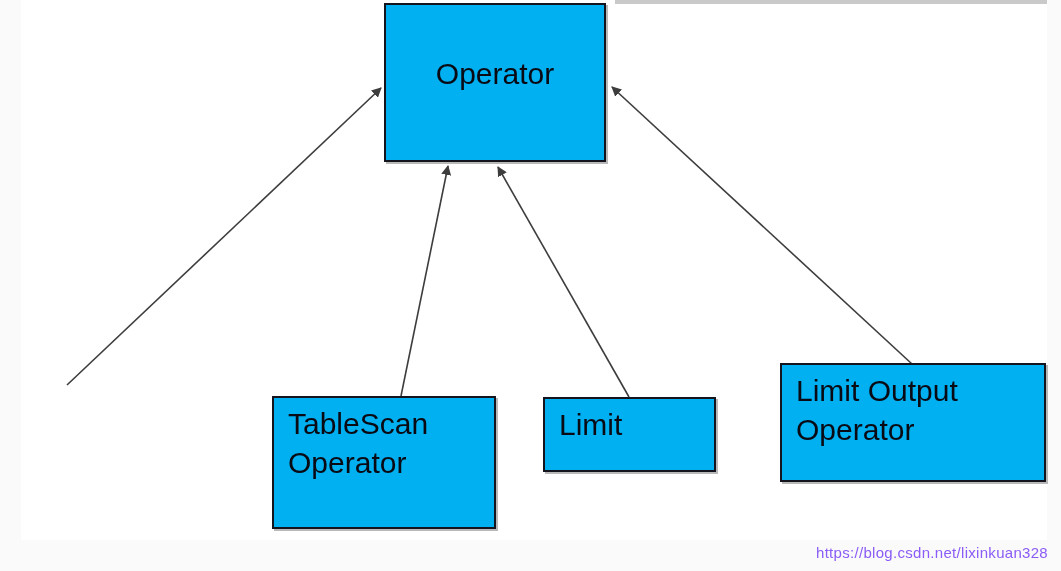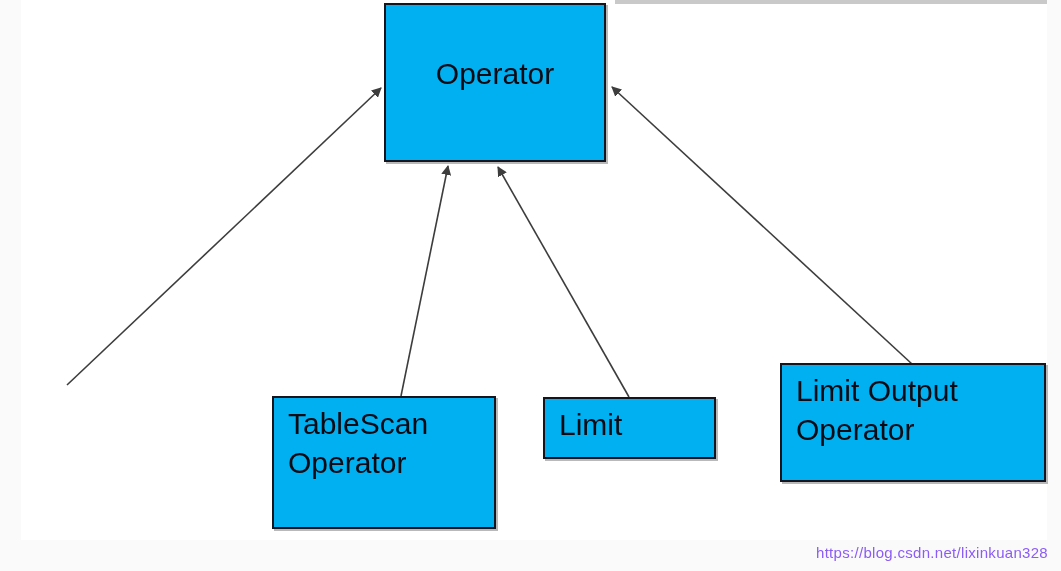--- a/index.html
+++ b/index.html
@@ -37,21 +37,21 @@
   }
   .node-child { padding: 6px 14px; text-align: left; }
   .node-root {
     display: flex; align-items: center; justify-content: center;
     text-align: center;
     padding-bottom: 18px;
   }
   .node-operator   { left: 384px; top: 3px;   width: 222px; height: 159px; }
   .node-select     { left: 22px;  top: 386px; width: 215px; height: 104px; }
   .node-tablescan  { left: 272px; top: 396px; width: 224px; height: 133px; }
-  .node-limit      { left: 543px; top: 397px; width: 173px; height: 62px;  }
+  .node-limit      { left: 543px; top: 397px; width: 173px; height: 75px;  }
   .node-fileoutput { left: 780px; top: 363px; width: 266px; height: 119px; }
   .watermark {
     position: absolute;
     right: 13px; top: 544px;
     font-size: 15px;
     color: #8b5cf6;
     letter-spacing: 0.3px;
     white-space: nowrap;
   }
 </style>

